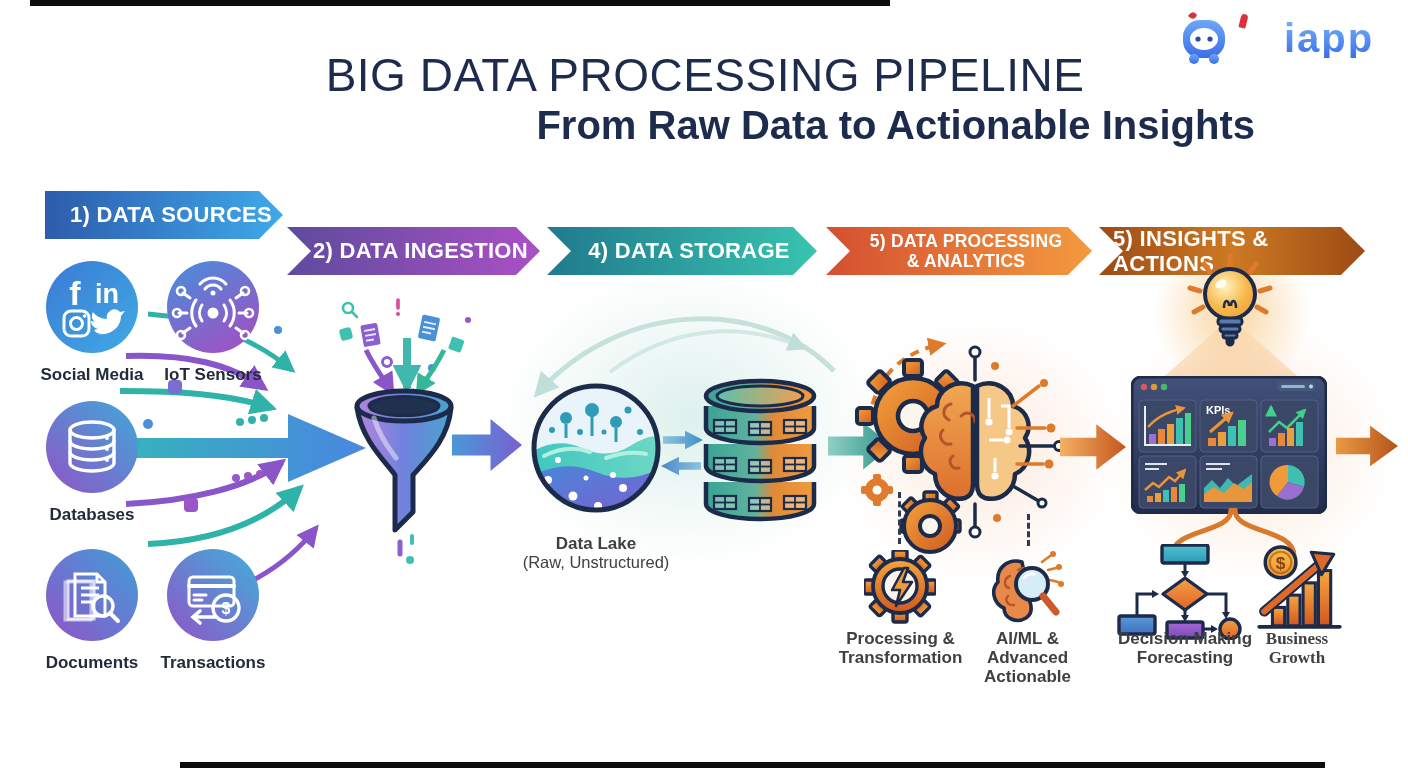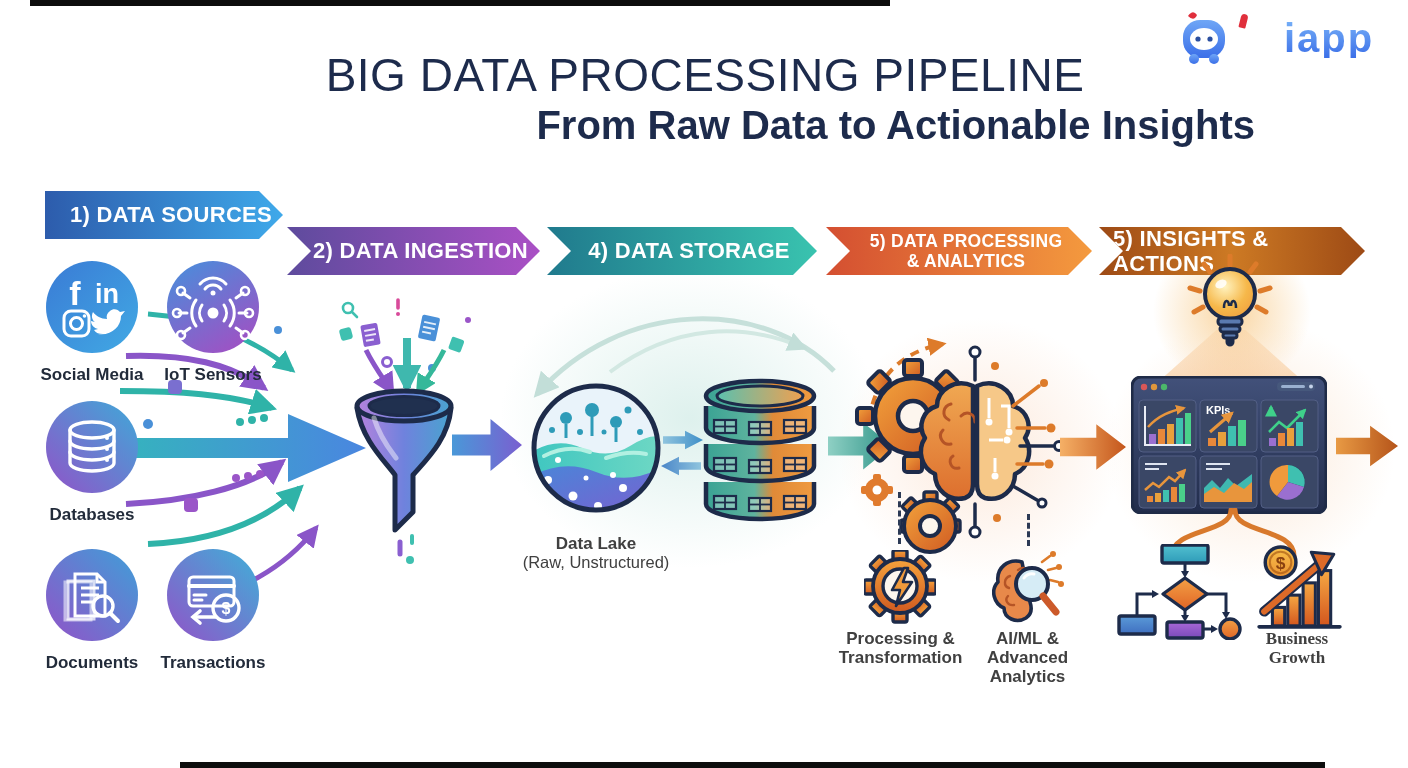--- a/index.html
+++ b/index.html
@@ -609,21 +609,21 @@
     <line x1="51" y1="48" x2="64" y2="64" stroke="#cc5a2a" stroke-width="7" stroke-linecap="round"></line>
   </svg>
 
   <div class="lbl lbl-proc1">
     <div>Processing &amp;</div>
     <div>Transformation</div>
   </div>
   <div class="lbl lbl-proc2">
     <div>AI/ML &amp;</div>
     <div>Advanced</div>
-    <div>Analytics</div>
+    <div>Actionable</div>
   </div>
 
   <div class="arw arw-r proc-out"></div>
 
   <div class="abs beam"></div>
 
   <svg class="abs" style="left:1184px;top:254px" width="92" height="100" viewBox="0 0 92 100">
     <defs>
         <radialGradient id="bulbG" cx=".4" cy=".35" r=".8">
       <stop offset="0" stop-color="#fff3c0"></stop>
@@ -796,20 +796,24 @@
     </g>
     <line x1="5" y1="81" x2="84" y2="81" stroke="#1d2b4a" stroke-width="3.5" stroke-linecap="round"></line>
     <path d="M10,66 L64,20" stroke="#1d2b4a" stroke-width="10" stroke-linecap="round"></path>
     <path d="M10,66 L64,20" stroke="#dd6a28" stroke-width="6" stroke-linecap="round"></path>
     <polygon points="56,8 78,10 66,30" fill="#dd6a28" stroke="#1d2b4a" stroke-width="3" stroke-linejoin="round"></polygon>
     <circle cx="26" cy="18" r="15" fill="url(#coinG)" stroke="#1d2b4a" stroke-width="3.4"></circle>
     <circle cx="26" cy="18" r="10.5" fill="none" stroke="rgba(150,70,10,.55)" stroke-width="2"></circle>
     <text x="26" y="24" font-size="17" font-weight="bold" fill="#8a4210" text-anchor="middle">$</text>
   </svg>
 
+  <div class="lbl lbl-flow">
+    <div>Decision Making</div>
+    <div>Forecasting</div>
+  </div>
   <div class="lbl lbl-growth">
     <div>Business</div>
     <div>Growth</div>
   </div>
 
   <div class="abs edge-top"></div>
   <div class="abs edge-bottom"></div>
 
 </div>
 

